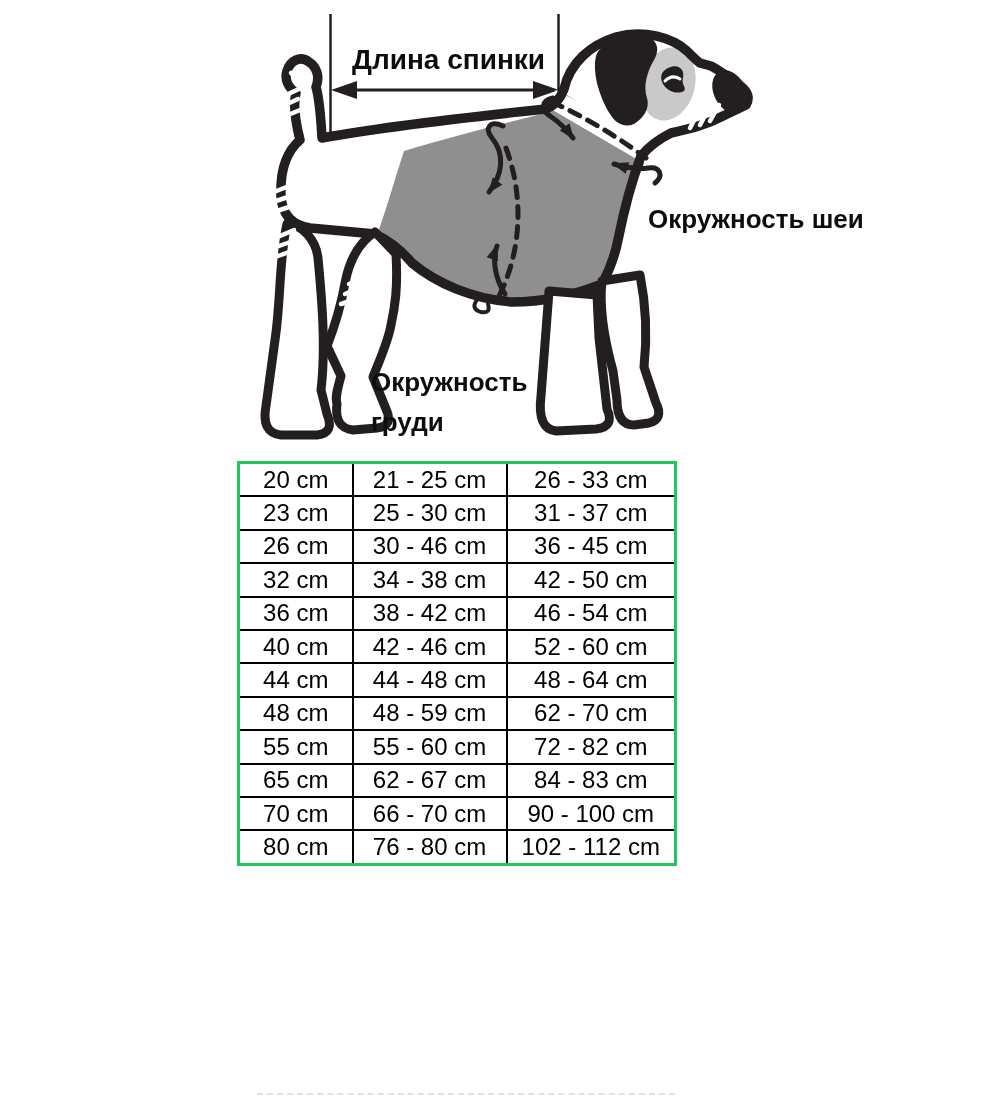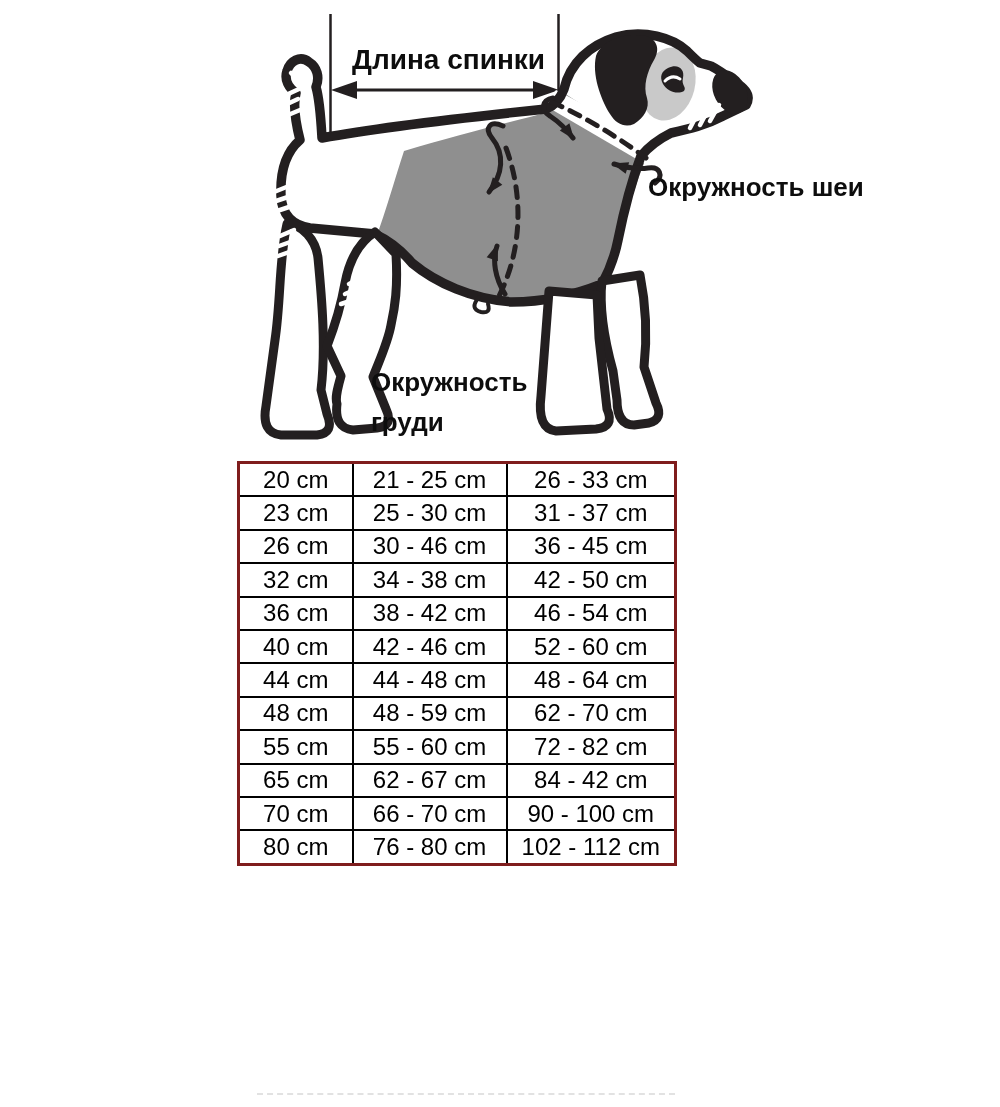--- a/index.html
+++ b/index.html
@@ -1,39 +1,39 @@
 <!DOCTYPE html>
 <html style="--outline: #231f20; --vest: #8f8f8f; --earpatch: #c9c9c9;"><head>
 <meta charset="utf-8">
 <style>
   html,body{margin:0;padding:0;background:#fff;}
   #stage{position:relative;width:1000px;height:1107px;background:#ffffff;overflow:hidden;
          font-family:"Liberation Sans",sans-serif;color:#000;}
   #dogsvg{position:absolute;left:0;top:0;}
   .lbl{position:absolute;font-weight:bold;color:#0d0d0d;white-space:nowrap;}
   .lbl-back{left:352px;top:44px;font-size:28px;}
-  .lbl-neck{left:648px;top:172px;font-size:26px;}
+  .lbl-neck{left:648px;top:204px;font-size:26px;}
   .lbl-chest{left:371px;top:314px;font-size:26px;line-height:40px;margin-top:48px;}
   
   .sil-fill{fill:#ffffff;stroke:none;}
   .sil-stroke{fill:none;stroke:var(--outline);stroke-width:9.5;stroke-linejoin:round;stroke-linecap:round;}
   .limb{fill:#ffffff;stroke:var(--outline);stroke-width:9;stroke-linejoin:round;stroke-linecap:round;}
   .vest{fill:var(--vest);stroke:none;}
   .collar-band{fill:#ffffff;stroke:none;}
   .blackfill{fill:var(--outline);stroke:none;}
   .earpatch{fill:var(--earpatch);stroke:none;}
   .dashline{fill:none;stroke:var(--outline);stroke-width:5;stroke-dasharray:11 9;stroke-linecap:round;}
   .arrowline{fill:none;stroke:var(--outline);stroke-width:5;stroke-linecap:round;}
   .dimline{stroke:var(--outline);stroke-width:2.5;}
   .dimarrowline{stroke:var(--outline);stroke-width:3;}
   .hatch{stroke:#ffffff;stroke-width:4.5;stroke-linecap:round;}
   .curl{fill:none;stroke:var(--outline);stroke-width:4;stroke-linecap:round;}
   
   #size-table-wrap{position:absolute;left:237px;top:461px;}
-  table.size{border-collapse:collapse;table-layout:fixed;width:437px;border:3px solid #7f1d1d;}
+  table.size{border-collapse:collapse;table-layout:fixed;width:437px;border:3px solid #22c55e;}
   table.size td{border:2px solid #000;height:31.4px;text-align:center;vertical-align:middle;
       font-size:24px;padding:0;white-space:nowrap;font-family:"Liberation Sans",sans-serif;}
   #bottom-artifact{position:absolute;left:257px;top:1093px;width:418px;height:0;
       border-top:2px dashed #e2e2e2;}
 </style>
 </head>
 <body>
 
 <div id="stage">
 
@@ -249,21 +249,21 @@
             <td>62 - 70 cm</td>
           </tr>
           <tr>
             <td>55 cm</td>
             <td>55 - 60 cm</td>
             <td>72 - 82 cm</td>
           </tr>
           <tr>
             <td>65 cm</td>
             <td>62 - 67 cm</td>
-            <td>84 - 42 cm</td>
+            <td>84 - 83 cm</td>
           </tr>
           <tr>
             <td>70 cm</td>
             <td>66 - 70 cm</td>
             <td>90 - 100 cm</td>
           </tr>
           <tr>
             <td>80 cm</td>
             <td>76 - 80 cm</td>
             <td>102 - 112 cm</td>

